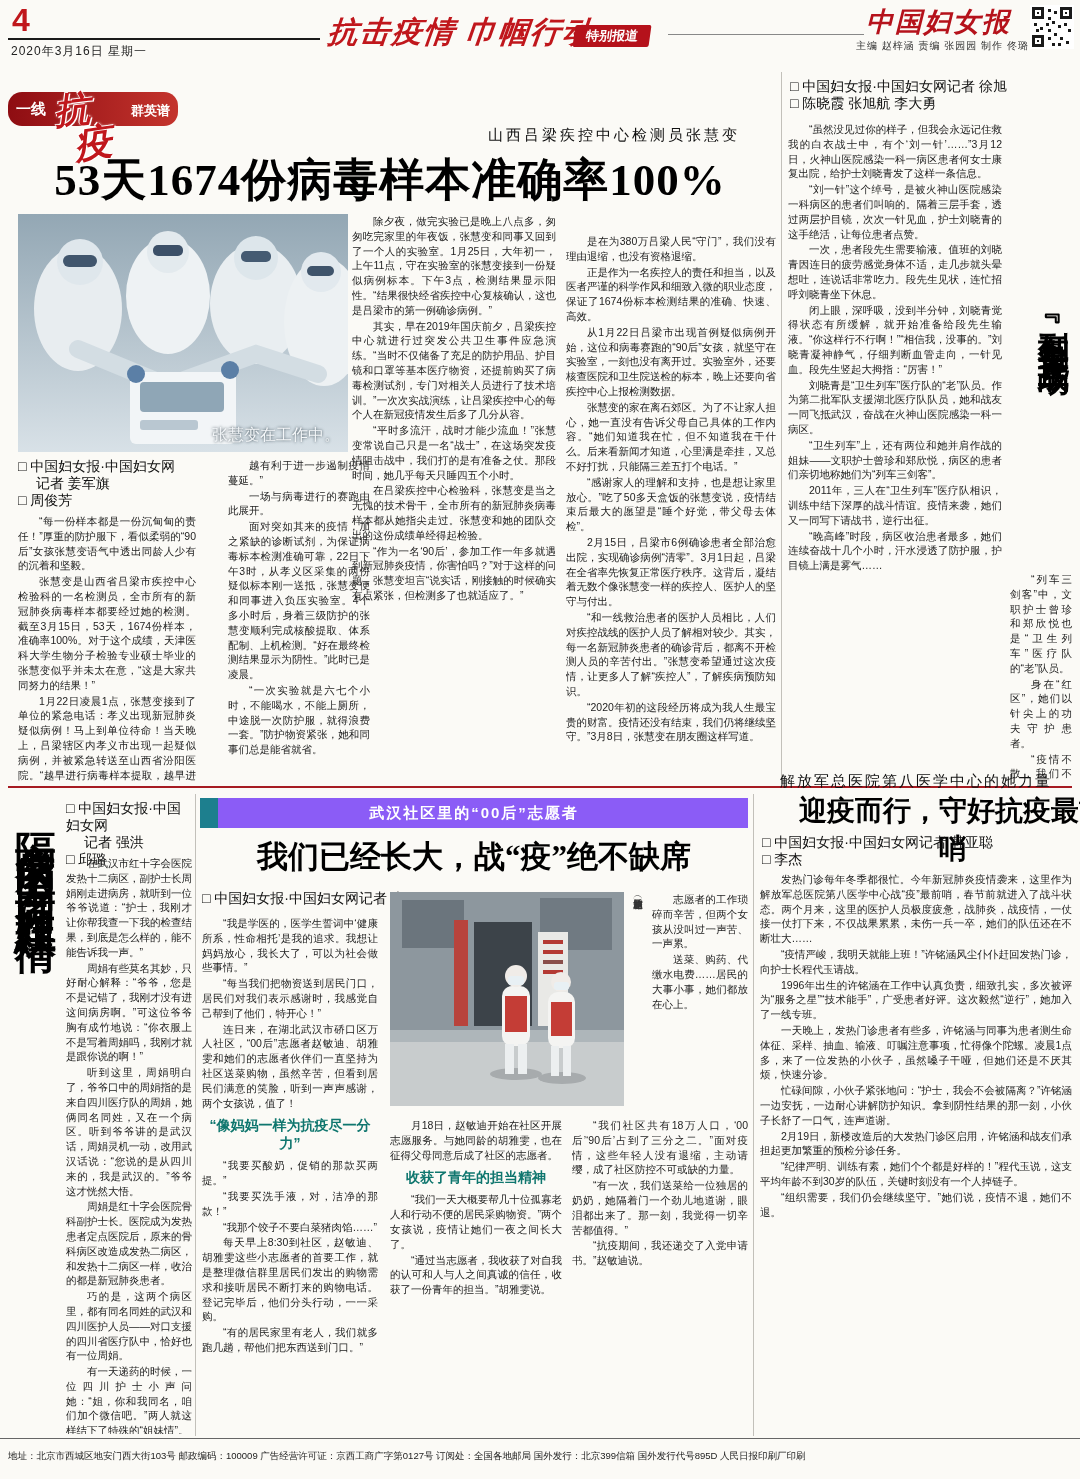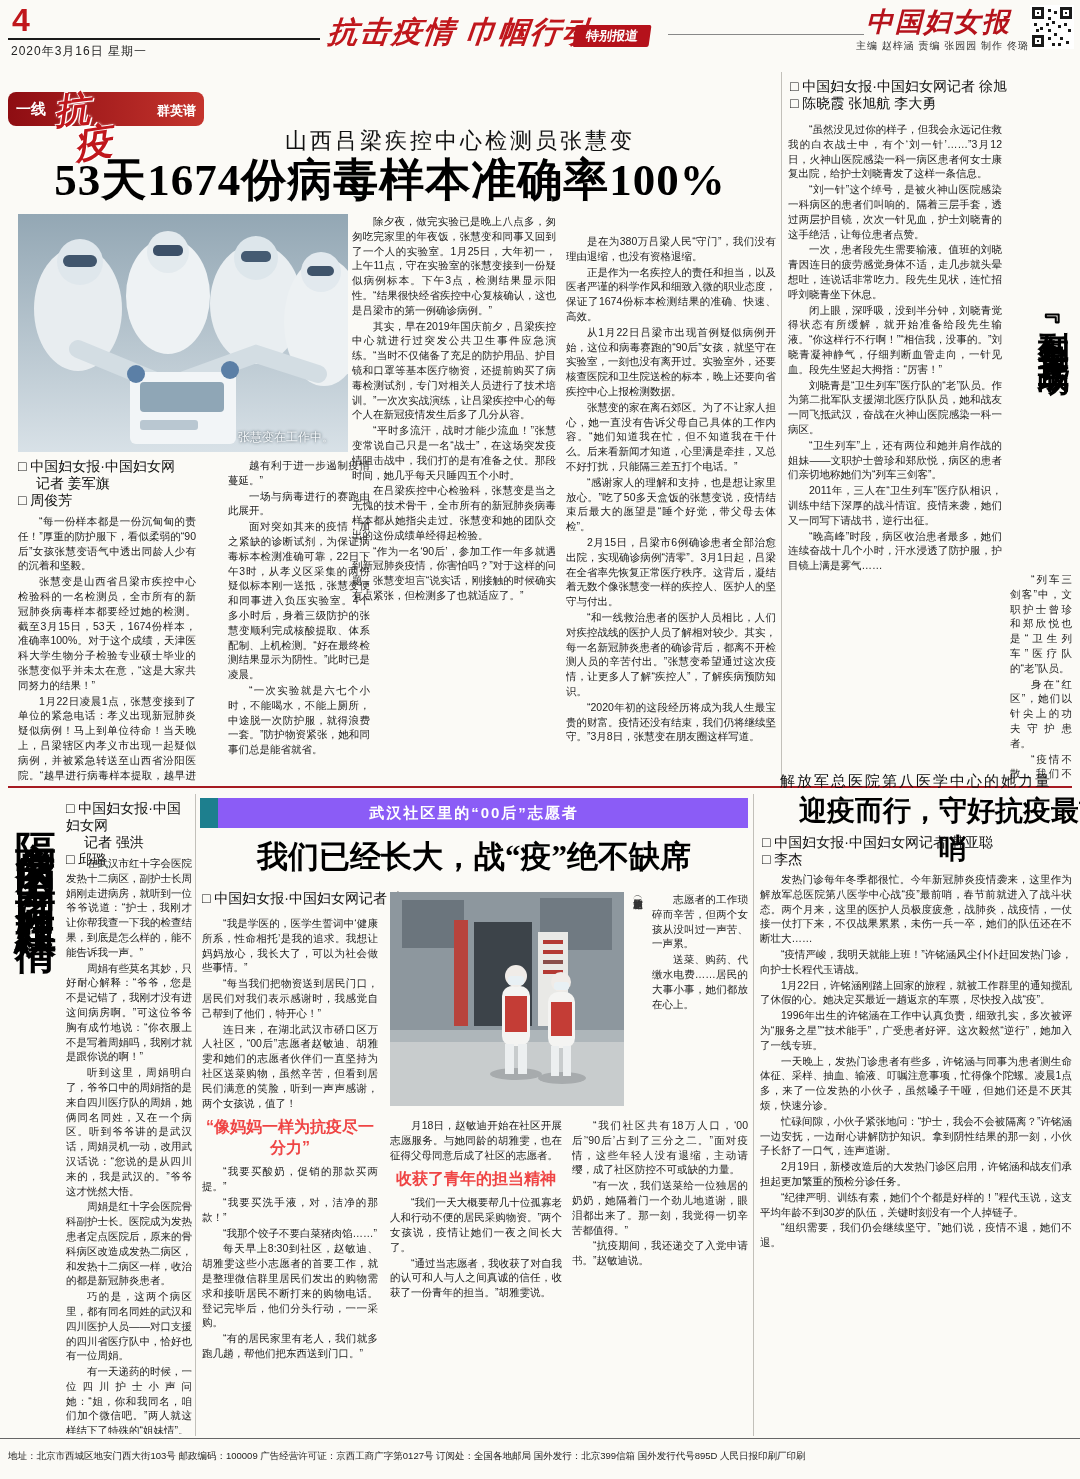--- a/index.html
+++ b/index.html
@@ -13,44 +13,44 @@
               color:#c0171c;letter-spacing:2px;transform:skewX(-6deg);white-space:nowrap;}
   .hdr-tag{position:absolute;left:574px;top:25px;background:#b5121b;color:#fff;font-size:13px;
            font-weight:700;padding:2px 12px;transform:skewX(-8deg);border-radius:2px;}
   .hdr-rule2{position:absolute;left:668px;top:34px;width:196px;height:1px;background:#888;}
   .hdr-masthead{position:absolute;left:866px;top:4px;font-family:"Liberation Serif",serif;
                 font-size:27px;font-weight:900;font-style:italic;color:#b5121b;letter-spacing:2px;}
   .hdr-credits{position:absolute;left:856px;top:39px;font-size:10px;color:#333;letter-spacing:1px;}
   .hdr-qr{position:absolute;left:1030px;top:5px;width:44px;height:44px;}
   
   .badge{position:absolute;left:8px;top:92px;width:170px;height:34px;
-         background:linear-gradient(90deg,#8e0d12,#c4342d);border-radius:8px;padding-left:26px;}
+         background:linear-gradient(90deg,#8e0d12,#c4342d);border-radius:14px;}
   .badge-l{position:absolute;left:8px;top:8px;color:#fff;font-size:15px;font-weight:700;}
   .badge-r{position:absolute;right:8px;top:10px;color:#fff;font-size:13px;font-weight:700;}
   .badge-s1{position:absolute;left:46px;top:-6px;color:#c0171c;font-size:36px;font-weight:900;
             font-style:italic;text-shadow:0 0 3px #fff,1px 1px 0 #fff,-1px -1px 0 #fff;transform:rotate(-6deg);}
   .badge-s2{position:absolute;left:66px;top:26px;color:#c0171c;font-size:38px;font-weight:900;
             font-style:italic;text-shadow:0 0 3px #fff,1px 1px 0 #fff,-1px -1px 0 #fff;transform:rotate(-8deg);}
   
-  .m-kicker{position:absolute;left:180px;top:126px;width:560px;text-align:center;font-size:22px;
+  .m-kicker{position:absolute;left:180px;top:126px;width:560px;text-align:right;font-size:15px;
             letter-spacing:3px;color:#111;}
   .m-headline{position:absolute;left:12px;top:150px;width:756px;text-align:center;font-size:45px;
               font-weight:900;font-family:"Liberation Serif",serif;letter-spacing:1px;color:#000;}
   .m-photo{position:absolute;left:18px;top:214px;width:330px;height:238px;overflow:hidden;background:#b9c6cf;}
-  .m-caption{position:absolute;right:14px;bottom:6px;color:#f4f7f9;font-size:12px;
+  .m-caption{position:absolute;right:8px;bottom:6px;color:#f4f7f9;font-size:16px;
              text-shadow:0 0 3px #2a3a44;}
   .byline{font-size:14px;font-weight:400;line-height:17px;color:#111;}
   .m-byline{position:absolute;left:18px;top:458px;width:178px;}
   .col{position:absolute;overflow:hidden;}
   .m-colA{left:18px;top:514px;width:178px;height:268px;}
   .m-colB{left:204px;top:458px;width:142px;height:324px;margin-left:24px;}
   .m-colC{left:352px;top:214px;width:204px;height:568px;}
   .m-colD{left:566px;top:214px;width:210px;height:568px;margin-top:20px;}
   .para{font-size:10.5px;line-height:14.8px;text-align:justify;text-indent:2em;color:#222;margin:0 0 1px 0;}
-  .subhead{font-size:16px;font-weight:900;text-align:center;margin:7px 0 5px 0;color:#ef4444;}
+  .subhead{font-size:14px;font-weight:900;text-align:center;margin:7px 0 5px 0;color:#0f766e;}
   
   .vline{position:absolute;width:1px;background:#c2c0ba;}
   .t-byline{position:absolute;left:790px;top:78px;width:282px;}
   .t-col1{left:788px;top:122px;width:214px;height:660px;}
   .v-head{writing-mode:vertical-rl;text-orientation:upright;font-weight:900;color:#000;
           font-family:"Liberation Serif",serif;}
   .t-vhead{position:absolute;left:1006px;top:88px;width:68px;height:474px;font-size:31px;
            letter-spacing:3px;text-align:center;}
   .t-col2{left:1010px;top:572px;width:62px;height:210px;}
   .divider-red{position:absolute;left:8px;top:786px;width:1064px;height:2px;background:#a61b22;}
@@ -328,21 +328,20 @@
   <div class="f-wrap">
     <div class="f-kicker">解放军总医院第八医学中心的她力量</div>
     <div class="f-headline">迎疫而行，守好抗疫最前哨</div>
     <div class="f-byline byline">
       <div>□ 中国妇女报·中国妇女网记者 韩亚聪</div>
       <div>□ 李杰</div>
     </div>
     <div class="f-paras">
         <div class="para">发热门诊每年冬季都很忙。今年新冠肺炎疫情袭来，这里作为解放军总医院第八医学中心战“疫”最前哨，春节前就进入了战斗状态。两个月来，这里的医护人员极度疲惫，战肺炎，战疫情，一仗接一仗打下来，不仅战果累累，未伤一兵一卒，她们的队伍还在不断壮大……</div>
         <div class="para">“疫情严峻，我明天就能上班！”许铭涵风尘仆仆赶回发热门诊，向护士长程代玉请战。</div>
-        <div class="para">1月22日，许铭涵刚踏上回家的旅程，就被工作群里的通知搅乱了休假的心。她决定买最近一趟返京的车票，尽快投入战“疫”。</div>
         <div class="para">1996年出生的许铭涵在工作中认真负责，细致扎实，多次被评为“服务之星”“技术能手”，广受患者好评。这次毅然“逆行”，她加入了一线专班。</div>
         <div class="para">一天晚上，发热门诊患者有些多，许铭涵与同事为患者测生命体征、采样、抽血、输液、叮嘱注意事项，忙得像个陀螺。凌晨1点多，来了一位发热的小伙子，虽然嗓子干哑，但她们还是不厌其烦，快速分诊。</div>
         <div class="para">忙碌间隙，小伙子紧张地问：“护士，我会不会被隔离？”许铭涵一边安抚，一边耐心讲解防护知识。拿到阴性结果的那一刻，小伙子长舒了一口气，连声道谢。</div>
         <div class="para">2月19日，新楼改造后的大发热门诊区启用，许铭涵和战友们承担起更加繁重的预检分诊任务。</div>
         <div class="para">“纪律严明、训练有素，她们个个都是好样的！”程代玉说，这支平均年龄不到30岁的队伍，关键时刻没有一个人掉链子。</div>
         <div class="para">“组织需要，我们仍会继续坚守。”她们说，疫情不退，她们不退。</div>
       </div>
   </div>
 
   <div class="ftr-rule"></div>

